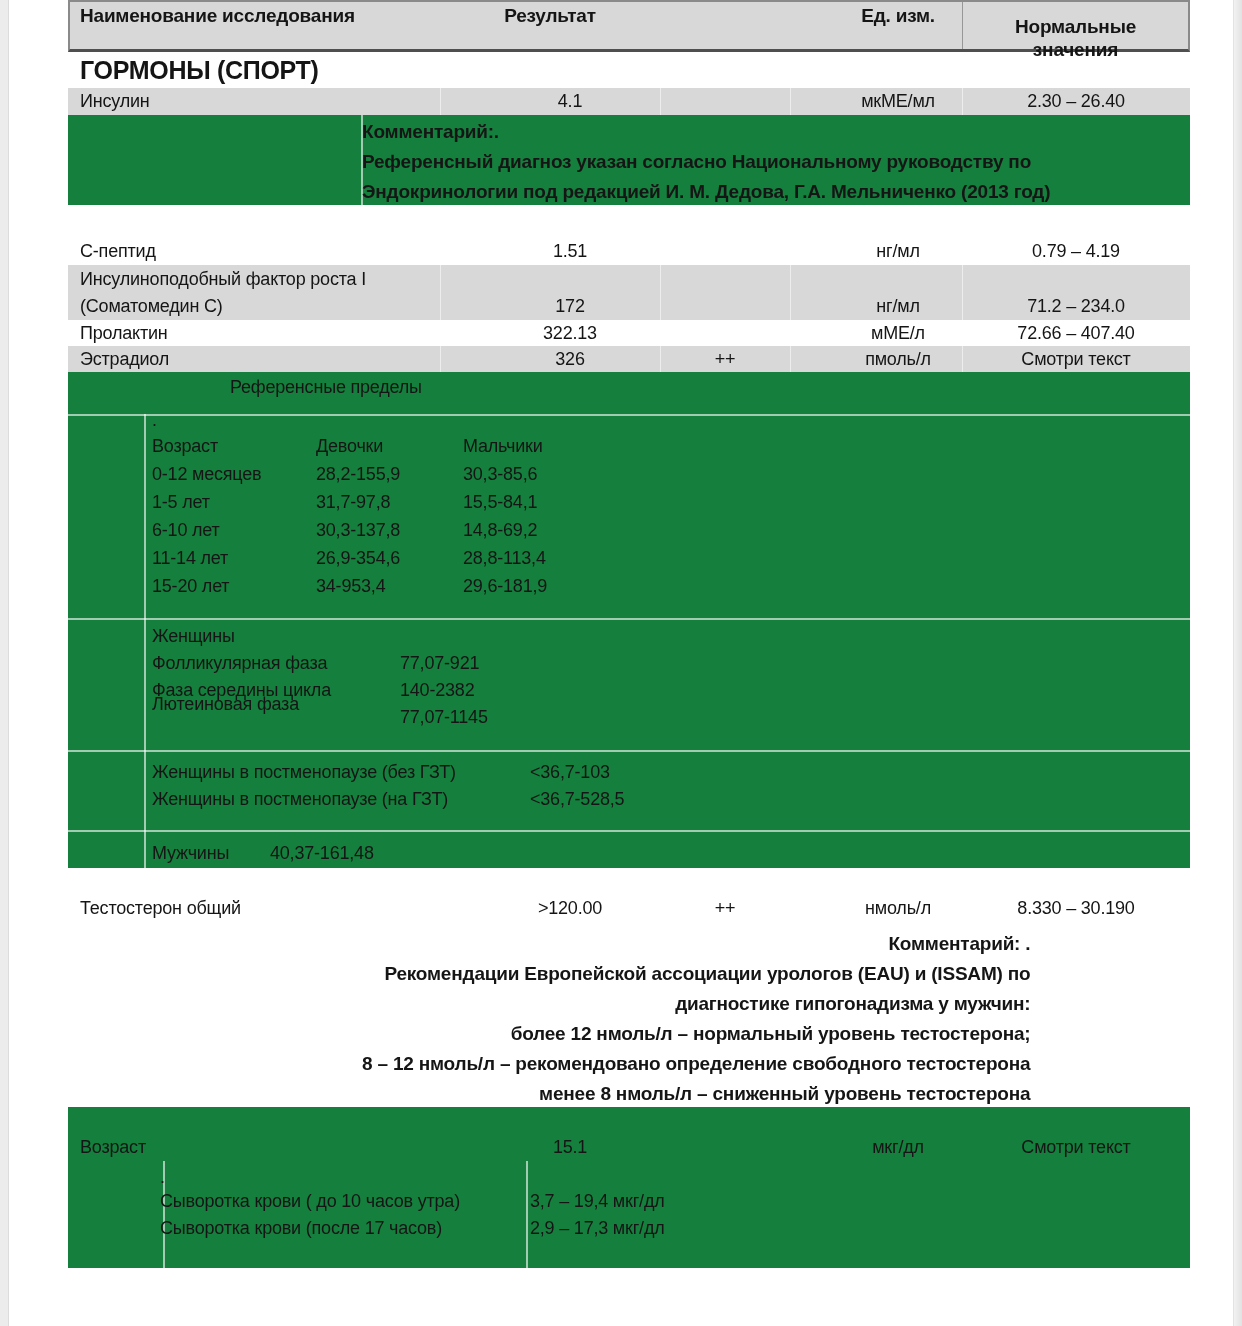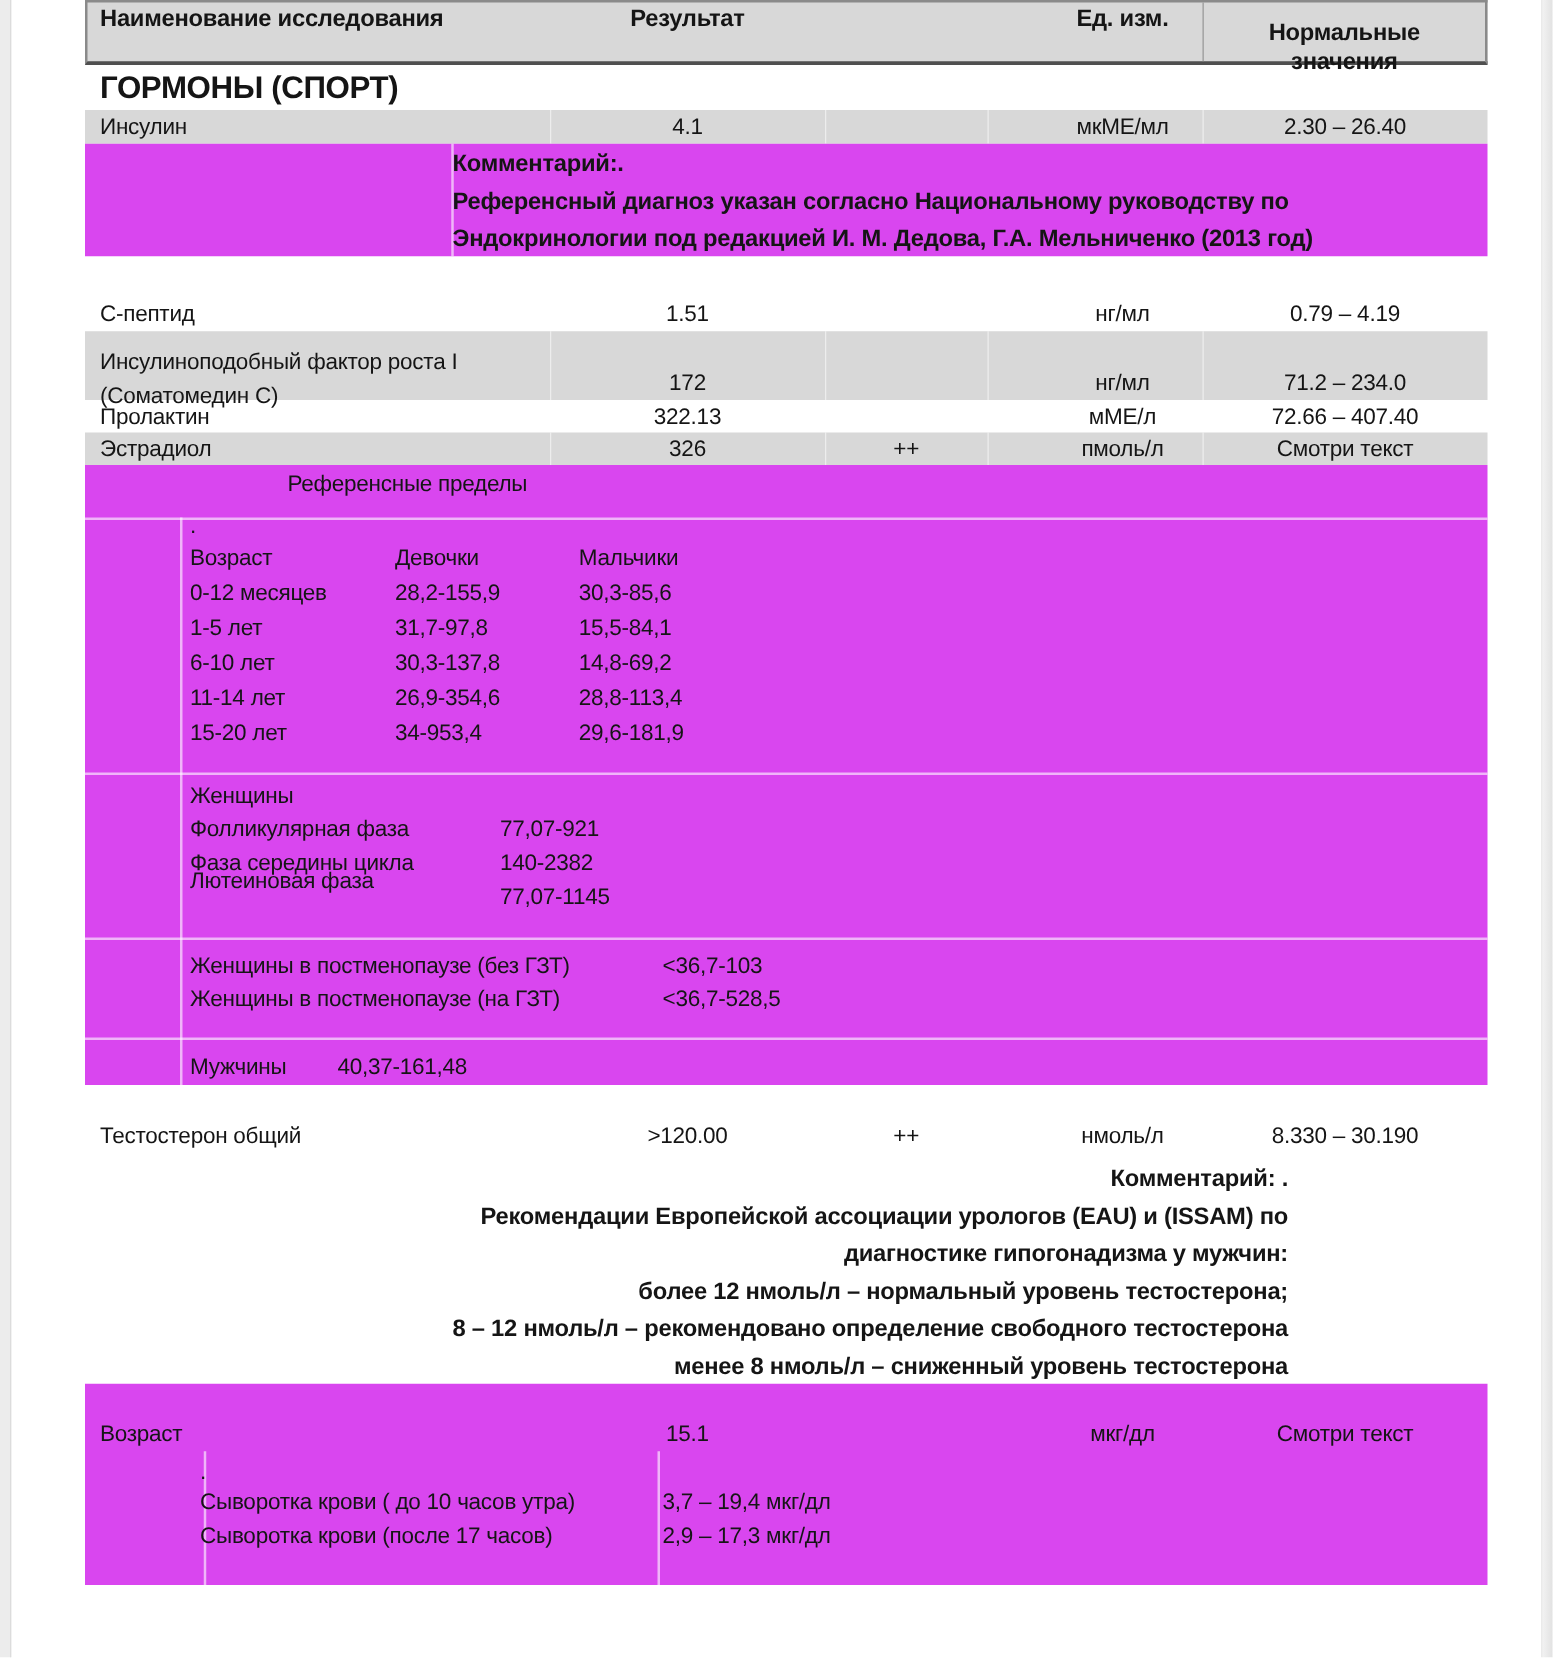--- a/index.html
+++ b/index.html
@@ -31,29 +31,29 @@
     background-color:#d8d8d8;
     background-image:
       linear-gradient(rgba(255,255,255,.55),rgba(255,255,255,.55)),
       linear-gradient(rgba(255,255,255,.55),rgba(255,255,255,.55)),
       linear-gradient(rgba(255,255,255,.55),rgba(255,255,255,.55)),
       linear-gradient(rgba(255,255,255,.55),rgba(255,255,255,.55));
     background-repeat:no-repeat;
     background-size:1px 100%,1px 100%,1px 100%,1px 100%;
     background-position:372px 0,592px 0,722px 0,894px 0;
   }
-  .plainshade{background-color:#d946ef;}
+  .plainshade{background-color:#15803d;}
   .cell{position:absolute;top:0;height:100%;display:flex;align-items:center;white-space:nowrap;}
   .c-name{left:12px;}
-  .c-result{left:372px;width:220px;justify-content:center;}
+  .c-result{left:392px;width:220px;justify-content:center;}
   .c-flag{left:592px;width:130px;justify-content:center;}
   .c-units{left:740px;width:180px;justify-content:center;}
   .c-normal{left:894px;width:228px;justify-content:center;}
   .bottomline .cell{align-items:flex-end;line-height:27px;}
-  .name2{display:block;line-height:27px;padding-top:11px;}
+  .name2{display:block;line-height:27px;padding-top:1px;}
 
   
   .comment-lines{position:absolute;left:294px;top:2px;font-weight:bold;font-size:19px;line-height:30px;}
   .comment-lines div{white-space:nowrap;}
 
   .vline{position:absolute;width:2px;background:rgba(255,255,255,.6);}
   .hline{position:absolute;left:0;width:100%;height:2px;background:rgba(255,255,255,.6);}
 
   
   .ref-block{position:absolute;left:68px;top:372px;width:1122px;height:496px;}

